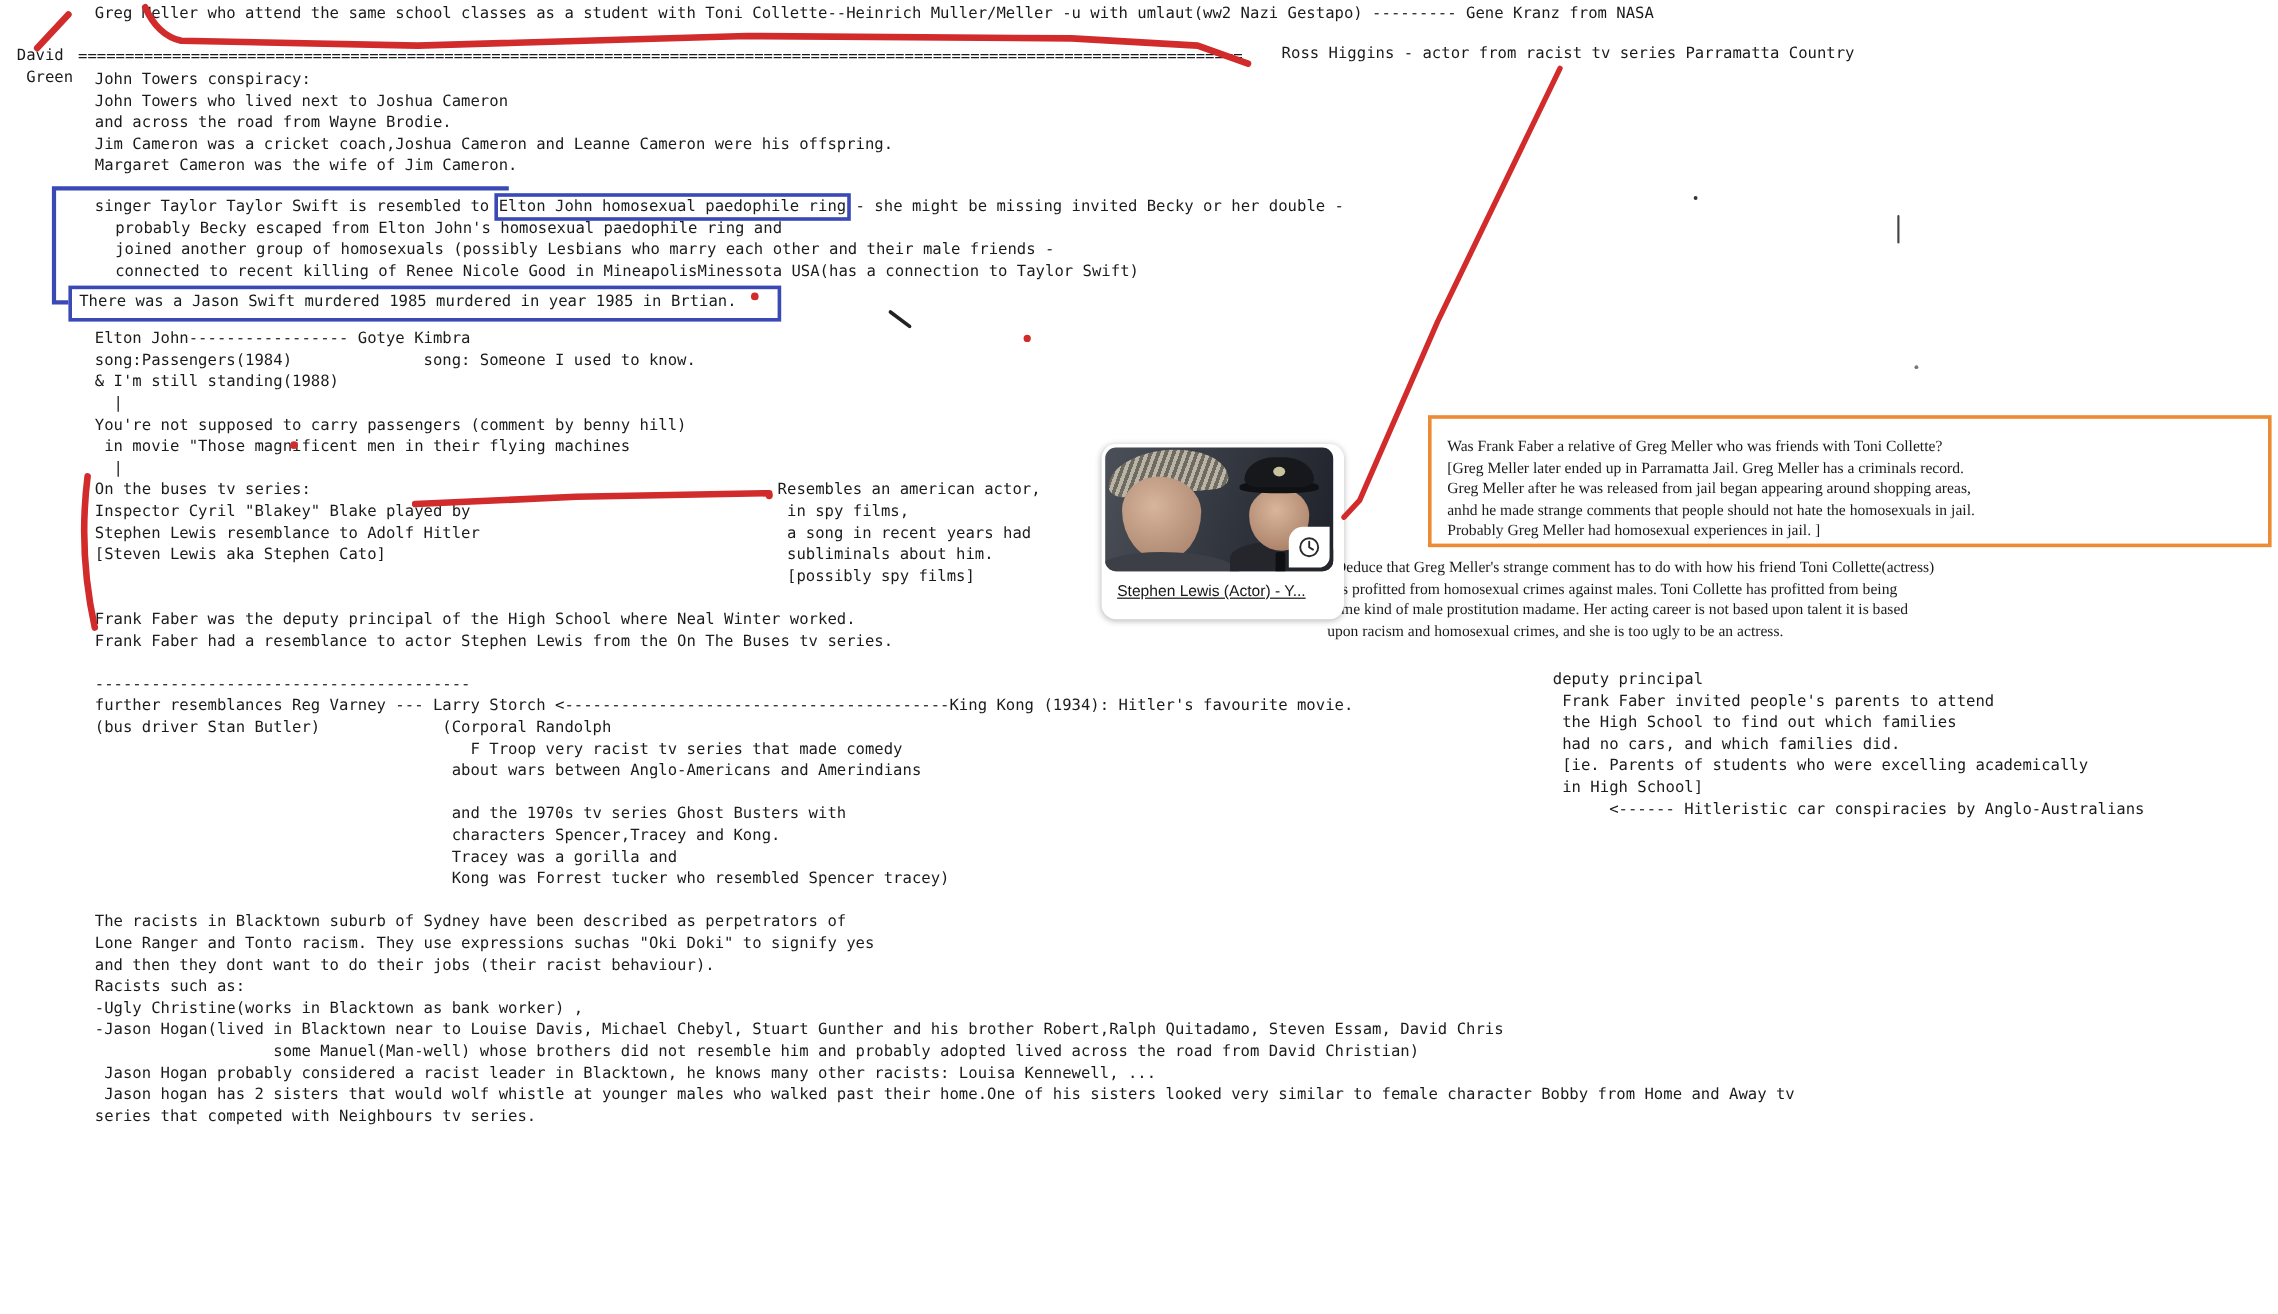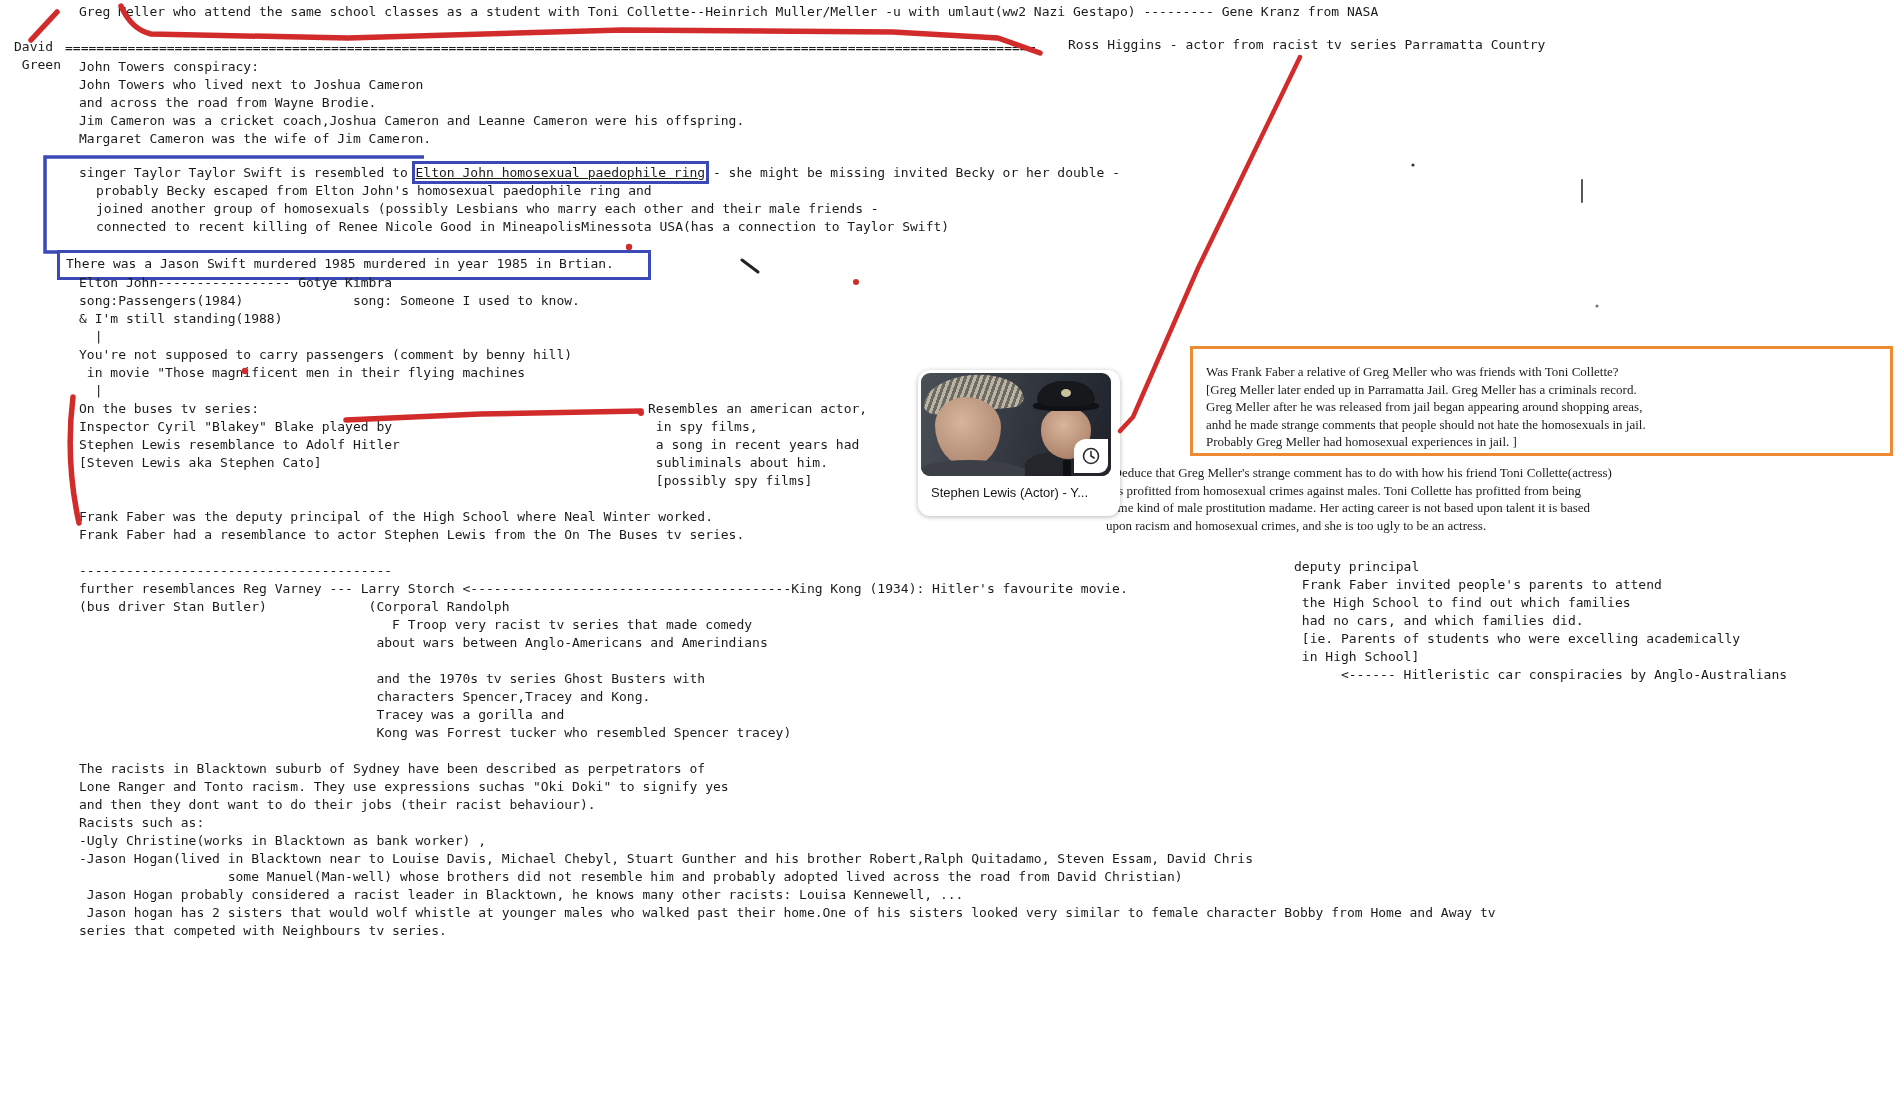--- a/index.html
+++ b/index.html
@@ -9,22 +9,22 @@
   body{
     width:1898px;height:1095px;position:relative;overflow:hidden;background:#ffffff;
     font-family:"DejaVu Sans Mono","Liberation Mono",monospace;
   }
   .t{
     position:absolute;margin:0;
     font:13px/18px "DejaVu Sans Mono","Liberation Mono",monospace;
     color:var(--ink);white-space:pre;z-index:1;
   }
   .lh175{line-height:17.5px;font-family:Liberation Serif, serif;}
-  .hl-blue{outline:3px solid var(--blue);outline-offset:1px;text-decoration:underline;}
-  .jason-box{position:absolute;left:57px;top:250px;width:588px;height:24px;border:3px solid var(--blue);z-index:1;}
+  .hl-blue{outline:3px solid var(--blue);outline-offset:1px;}
+  .jason-box{position:absolute;left:57px;top:238px;width:588px;height:24px;border:3px solid var(--blue);z-index:1;}
   .orange-box{position:absolute;left:1190px;top:346px;width:697px;height:104px;border:3px solid var(--orange);z-index:1;}
   .overlay{position:absolute;left:0;top:0;width:1898px;height:1095px;pointer-events:none;z-index:5;}
   .s-red{stroke:var(--red);stroke-width:5.5;fill:none;stroke-linecap:round;stroke-linejoin:round;}
   .s-red-thin{stroke:var(--red);stroke-width:4.5;fill:none;stroke-linecap:round;stroke-linejoin:round;}
   .s-blue{stroke:var(--blue);stroke-width:3.5;fill:none;stroke-linejoin:miter;}
   .s-ink{stroke:#222;fill:none;stroke-linecap:round;}
   .f-red{fill:var(--red);stroke:none;}
   
   .card{
     position:absolute;left:918px;top:370px;width:196px;height:140px;
@@ -49,21 +49,21 @@
   .body2{position:absolute;left:104px;bottom:-14px;width:92px;height:38px;background:#24262c;border-radius:35% 35% 0 0;}
   .tie2{position:absolute;left:142px;bottom:-6px;width:8px;height:22px;background:#0e0f12;border-radius:2px;}
   .clock{
     position:absolute;right:3px;bottom:3px;width:34px;height:34px;background:#fff;
     border-radius:12px 0 9px 0;display:flex;align-items:center;justify-content:center;
   }
   .caption{
     padding:9px 8px 0 10px;
     font:13px/16px "Liberation Sans","DejaVu Sans",sans-serif;color:#161616;
   }
-  .caption span{}
+  .caption span{text-decoration:underline;}
 </style>
 </head>
 <body>
 
 <pre class="t" style="left:79px;top:3px">Greg Meller who attend the same school classes as a student with Toni Collette--Heinrich Muller/Meller -u with umlaut(ww2 Nazi Gestapo) --------- Gene Kranz from NASA</pre>
 <pre class="t" style="left:14px;top:38px">David
  Green</pre>
 <pre class="t" style="left:65px;top:39px">============================================================================================================================</pre>
 <pre class="t" style="left:1068px;top:36px">Ross Higgins - actor from racist tv series Parramatta Country</pre>
 <pre class="t" style="left:79px;top:58px">John Towers conspiracy:

